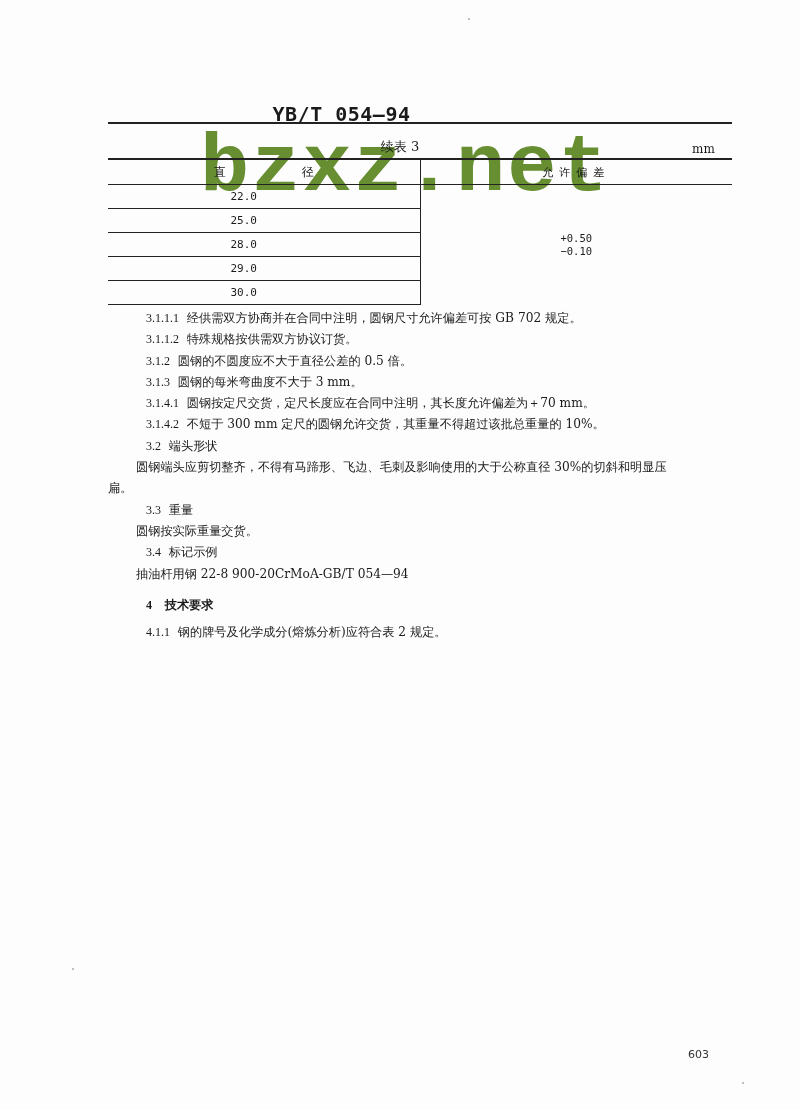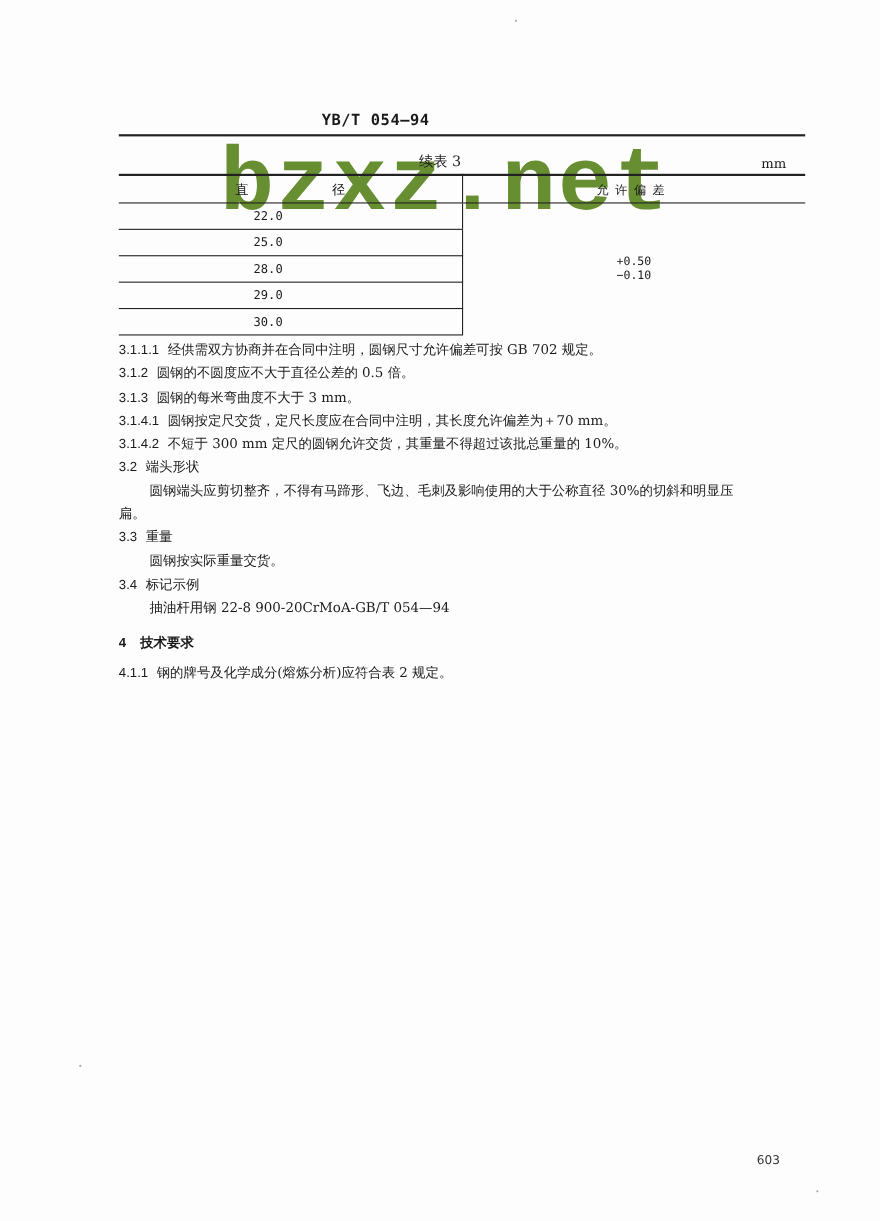--- a/index.html
+++ b/index.html
@@ -5,21 +5,21 @@
     html, body { margin: 0; padding: 0; }
     body {
       width: 800px; height: 1110px; position: relative; overflow: hidden;
       background: #fdfdfd; color: #1a1a1a;
       font-family: "DejaVu Serif", "Liberation Serif", serif;
     }
     .abs { position: absolute; }
     .header-code {
       left: 0; width: 683px; top: 102px; text-align: center;
       font-family: "DejaVu Sans Mono", "Liberation Mono", monospace;
-      font-weight: bold; font-size: 14px; letter-spacing: 0.5px;
+      font-weight: bold; font-size: 20px; letter-spacing: 0.5px;
     }
     .header-rule { left: 108px; width: 624px; top: 122px; height: 2px; background: #222; }
     .watermark {
       left: 200px; top: 128px; font-family: Liberation Mono, monospace; font-weight: bold;
       font-size: 82px; color: #4d7c0f; letter-spacing: 2px; line-height: 1;
       z-index: 0; opacity: 0.85;
     }
     .table-title { left: 0; width: 800px; top: 138px; text-align: center; font-size: 13px; z-index: 2; }
     .table-unit { left: 692px; top: 142px; font-size: 12px; z-index: 2; }
     table.spec {
@@ -32,21 +32,21 @@
     table.spec tbody tr:last-child td { border-bottom: 2px solid #222; }
     table.spec .dia { width: 312px; text-align: center; padding-right: 40px; box-sizing: border-box;
       font-family: "DejaVu Sans Mono", "Liberation Mono", monospace; font-size: 11px; }
     table.spec .tol { border-left: 1px solid #222; text-align: center; vertical-align: middle;
       font-family: "DejaVu Sans Mono", "Liberation Mono", monospace; font-size: 10.5px; line-height: 13px; }
     th.h-dia { text-align: center; font-size: 12px; }
     th.h-dia span { display: inline-block; margin: 0 38px; }
     th.h-tol { border-left: 1px solid #222; font-size: 11px; letter-spacing: 6px; }
     .body-text { left: 108px; top: 308px; width: 630px; font-size: 12.2px; z-index: 2; }
     .line { height: 21.3px; line-height: 21.3px; white-space: nowrap; }
-    .num { font-family: Liberation Sans, sans-serif; font-size: 12px; display: inline-block; }
+    .num { font-family: Liberation Serif, serif; font-size: 12px; display: inline-block; margin-left: 38px; }
     .indent { padding-left: 28px; }
     .section-head { font-weight: bold; margin-top: 12px; margin-bottom: 8px; }
     .gap { height: 10px; }
     .page-number { left: 688px; top: 1048px; font-size: 11px; color: #333; font-family: "DejaVu Sans", sans-serif; }
     .dot { position: absolute; width: 2px; height: 2px; background: #aaa; border-radius: 1px; }
   </style>
 </head>
 <body>
 
 <div class="abs header-code">YB/T 054—94</div>
@@ -84,20 +84,21 @@
       <td class="dia">29.0</td>
     </tr>
     <tr class="row">
       <td class="dia">30.0</td>
     </tr>
   </tbody>
 </table>
 
 <div class="abs body-text">
   <div class="line"><span class="num">3.1.1.1</span>&nbsp;&nbsp;<span>经供需双方协商并在合同中注明，圆钢尺寸允许偏差可按 GB 702 规定。</span></div>
+  <div class="line"><span class="num">3.1.1.2</span>&nbsp;&nbsp;<span>特殊规格按供需双方协议订货。</span></div>
   <div class="line"><span class="num">3.1.2</span>&nbsp;&nbsp;<span>圆钢的不圆度应不大于直径公差的 0.5 倍。</span></div>
   <div class="line"><span class="num">3.1.3</span>&nbsp;&nbsp;<span>圆钢的每米弯曲度不大于 3 mm。</span></div>
   <div class="line"><span class="num">3.1.4.1</span>&nbsp;&nbsp;<span>圆钢按定尺交货，定尺长度应在合同中注明，其长度允许偏差为＋70 mm。</span></div>
   <div class="line"><span class="num">3.1.4.2</span>&nbsp;&nbsp;<span>不短于 300 mm 定尺的圆钢允许交货，其重量不得超过该批总重量的 10%。</span></div>
   <div class="line"><span class="num">3.2</span>&nbsp;&nbsp;<span>端头形状</span></div>
   <div class="line indent">圆钢端头应剪切整齐，不得有马蹄形、飞边、毛刺及影响使用的大于公称直径 30%的切斜和明显压</div>
   <div class="line">扁。</div>
   <div class="line"><span class="num">3.3</span>&nbsp;&nbsp;<span>重量</span></div>
   <div class="line indent">圆钢按实际重量交货。</div>
   <div class="line"><span class="num">3.4</span>&nbsp;&nbsp;<span>标记示例</span></div>

